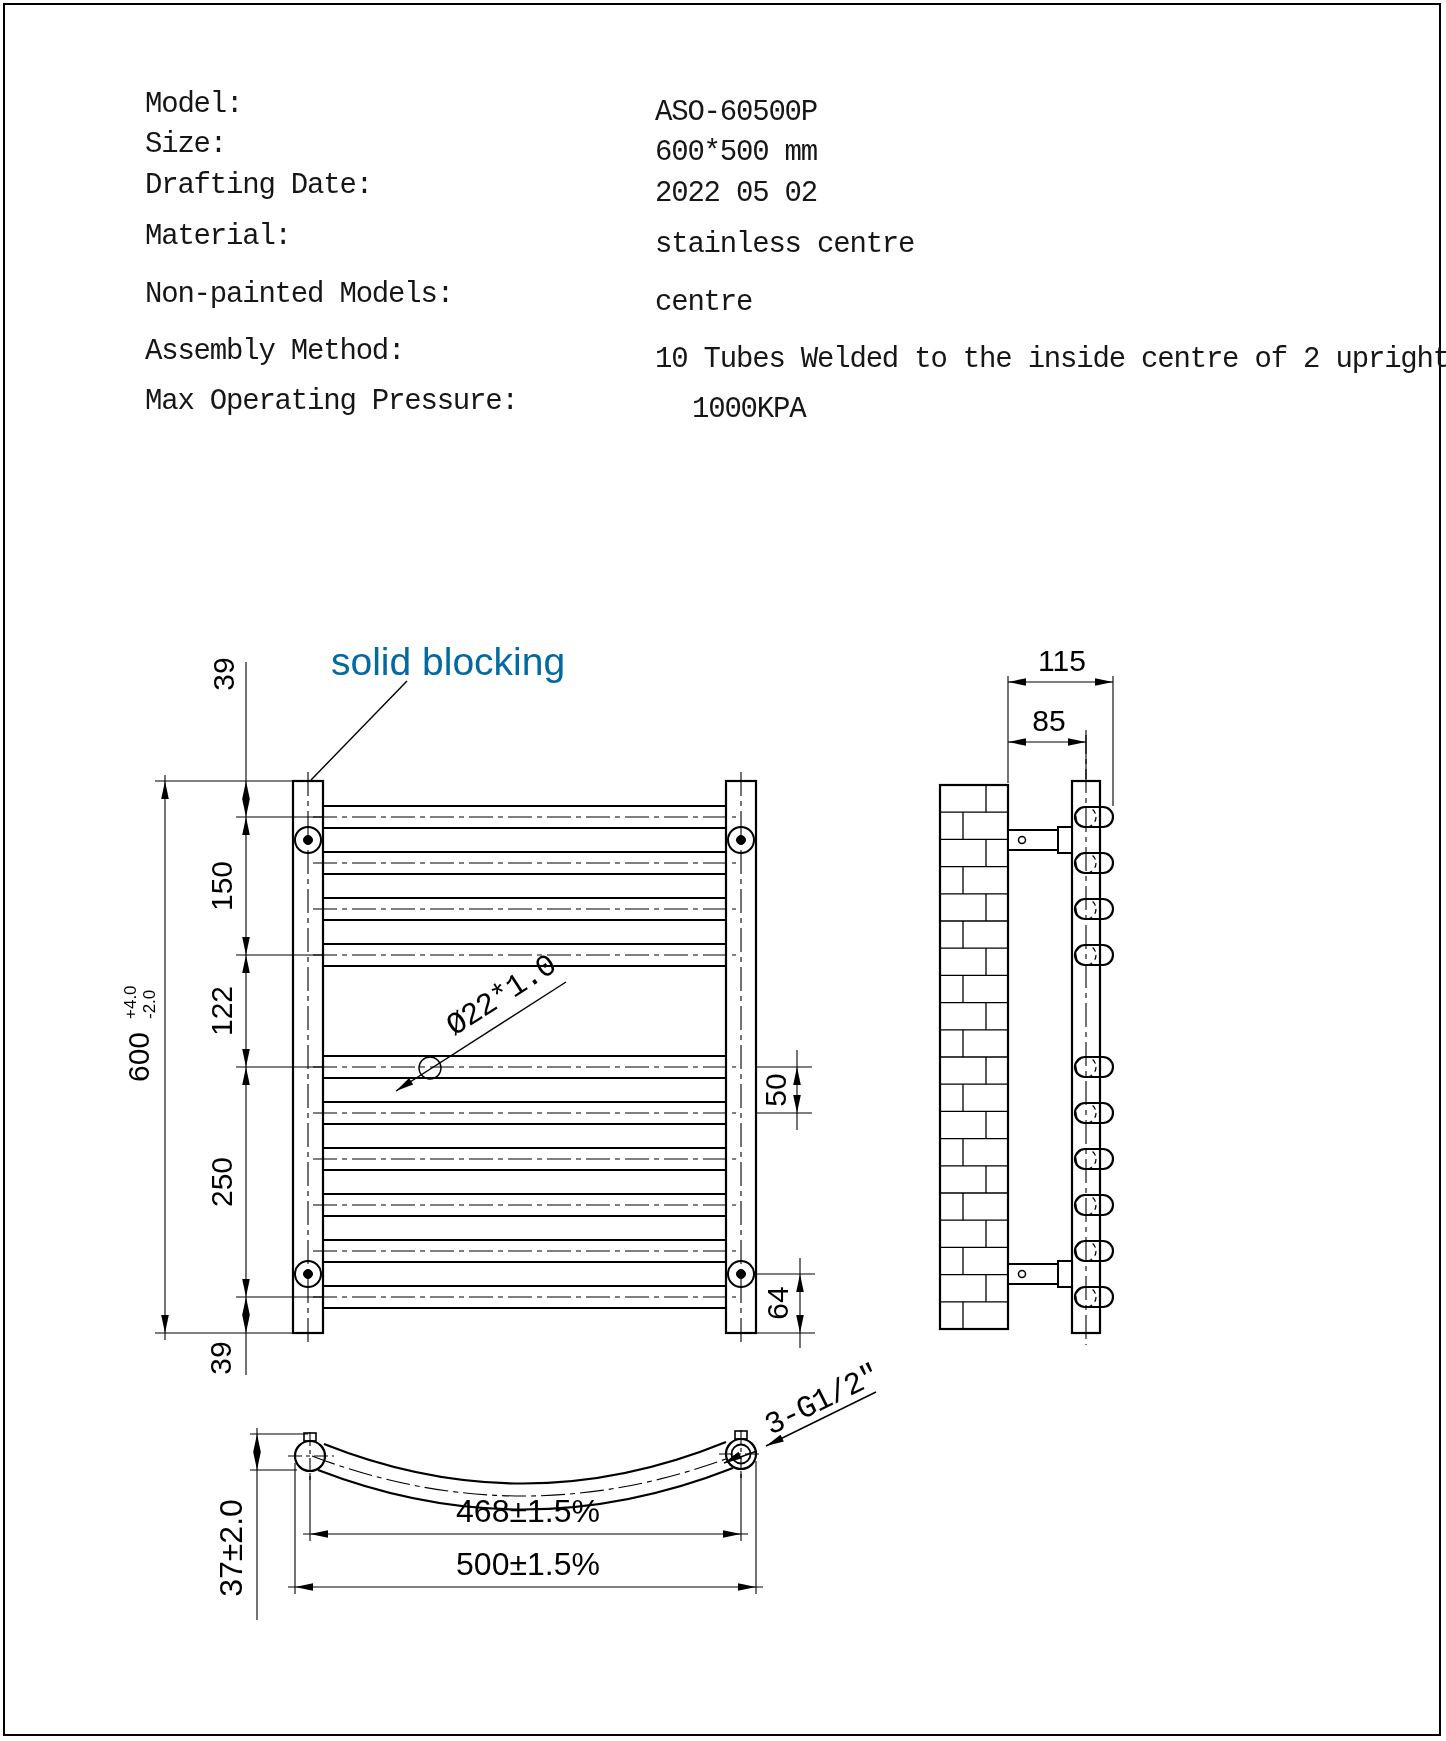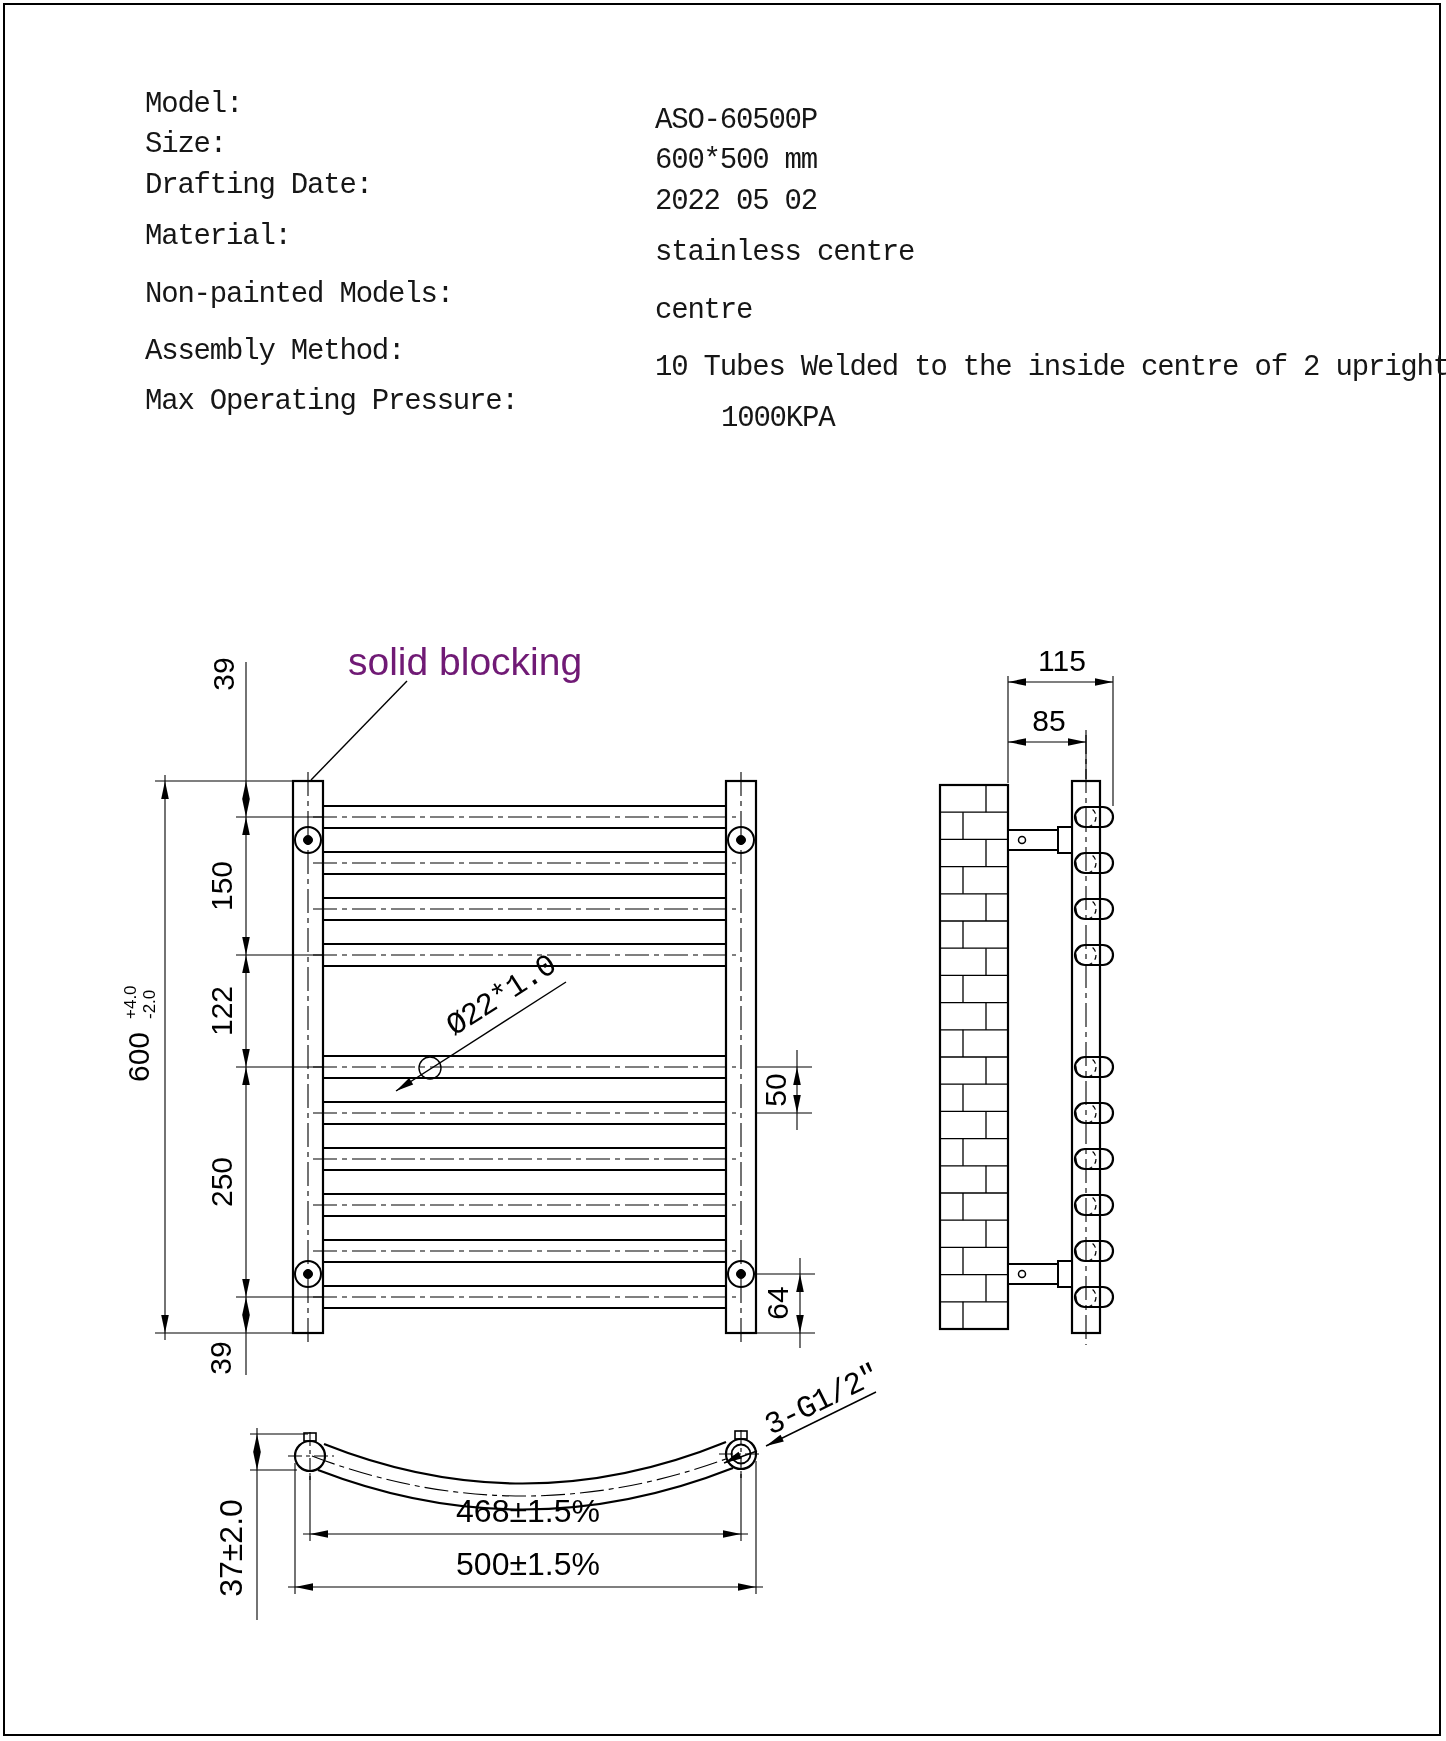--- a/index.html
+++ b/index.html
@@ -4,25 +4,25 @@
 <style>
   html,body{margin:0;padding:0;background:#fff;}
   body{width:1446px;height:1741px;position:relative;overflow:hidden;
        font-family:"Liberation Sans",sans-serif;}
   .frame{position:absolute;left:3px;top:3px;width:1438px;height:1733px;
          border:2.5px solid #000;box-sizing:border-box;pointer-events:none;}
   .spec{position:absolute;left:0;top:0;width:1446px;
         font-family:"Liberation Mono","DejaVu Sans Mono",monospace;
         font-size:29px;letter-spacing:-1.2px;color:#161616;}
   .spec .row{position:absolute;left:145px;white-space:pre;}
-  .spec .val{position:absolute;left:510px;top:16px;white-space:pre;}
-  .spec .val2{position:absolute;left:547px;top:17px;white-space:pre;margin-left:29px;}
-  .callout{position:absolute;left:348px;top:640px;
+  .spec .val{position:absolute;left:510px;top:8px;white-space:pre;}
+  .spec .val2{position:absolute;left:547px;top:8px;white-space:pre;}
+  .callout{position:absolute;left:331px;top:640px;
            font-family:"Liberation Sans",sans-serif;
-           font-size:39px;color:#701a75;letter-spacing:0px;}
+           font-size:39px;color:#0369a1;letter-spacing:0px;}
   svg{position:absolute;left:0;top:0;}
   svg text{fill:#000;}
   .dimtxt{font-family:"Liberation Sans",sans-serif;font-size:30px;}
   .dimtxt-big{font-family:"Liberation Sans",sans-serif;font-size:32px;}
   .dimtol{font-family:"Liberation Sans",sans-serif;font-size:17px;}
   .cadtxt{font-family:"Liberation Mono","DejaVu Sans Mono",monospace;font-size:31px;letter-spacing:-1px;}
 </style>
 </head>
 <body>
 

